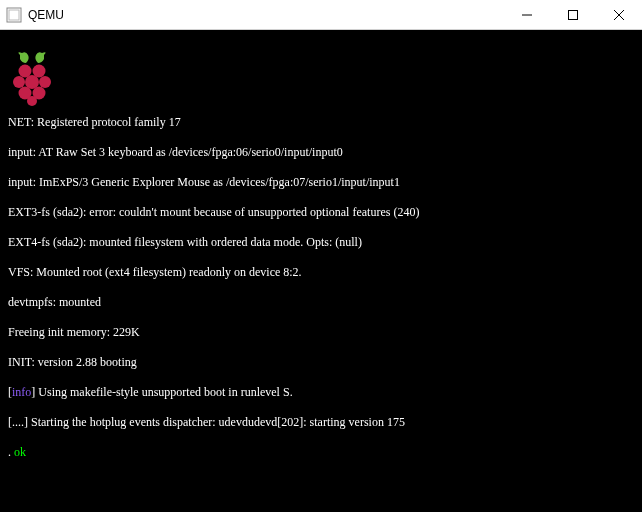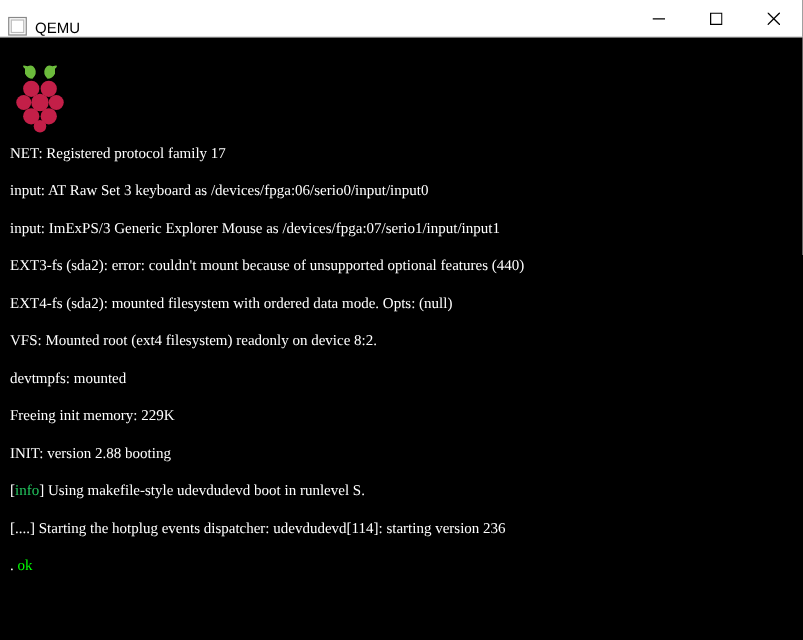--- a/index.html
+++ b/index.html
@@ -8,21 +8,21 @@
       height: 512px;
       background: #ffffff;
       font-family: 'Segoe UI', Tahoma, sans-serif;
       overflow: hidden;
     }
     .titlebar {
       height: 30px;
       background: #ffffff;
       border-bottom: 1px solid #d0d0d0;
       display: flex;
-      align-items: flex-end;
+      align-items: center;
       padding-left: 6px;
     }
     .titlebar-icon {
       width: 16px;
       height: 16px;
       margin-right: 6px;
       display: flex;
       align-items: center;
       justify-content: center;
     }
@@ -58,21 +58,21 @@
       padding: 4px 8px;
       overflow: hidden;
       white-space: pre-wrap;
       word-break: break-all;
     }
     .logo {
       margin-bottom: 4px;
       width: 48px;
       height: 58px;
     }
-    .cyan { color: #22c55e; }
+    .cyan { color: #8b5cf6; }
     .green { color: #00ff00; }
     .line { white-space: pre-wrap; }
   </style>
 </head>
 <body>
 
 <div class="titlebar">
   <span class="titlebar-icon">
     <svg width="16" height="16" viewBox="0 0 16 16">
       <rect x="1" y="1" width="14" height="14" fill="none" stroke="#888" stroke-width="1"></rect>
@@ -109,26 +109,26 @@
   <circle cx="11" cy="33" r="6" fill="#c31f48"></circle>
   <circle cx="24" cy="33" r="7" fill="#c31f48"></circle>
   <circle cx="37" cy="33" r="6" fill="#c31f48"></circle>
   <circle cx="17" cy="44" r="6.5" fill="#c31f48"></circle>
   <circle cx="31" cy="44" r="6.5" fill="#c31f48"></circle>
   <circle cx="24" cy="52" r="5" fill="#c31f48"></circle>
 </svg>
 <div class="line">NET: Registered protocol family 17</div>
 <div class="line">input: AT Raw Set 3 keyboard as /devices/fpga:06/serio0/input/input0</div>
 <div class="line">input: ImExPS/3 Generic Explorer Mouse as /devices/fpga:07/serio1/input/input1</div>
-<div class="line">EXT3-fs (sda2): error: couldn't mount because of unsupported optional features (440)</div>
+<div class="line">EXT3-fs (sda2): error: couldn't mount because of unsupported optional features (240)</div>
 <div class="line">EXT4-fs (sda2): mounted filesystem with ordered data mode. Opts: (null)</div>
 <div class="line">VFS: Mounted root (ext4 filesystem) readonly on device 8:2.</div>
 <div class="line">devtmpfs: mounted</div>
 <div class="line">Freeing init memory: 229K</div>
 <div class="line">INIT: version 2.88 booting</div>
-<div class="line"><span>[</span><span class="cyan">info</span><span>] Using makefile-style udevdudevd boot in runlevel S.</span></div>
-<div class="line">[....] Starting the hotplug events dispatcher: udevdudevd[114]: starting version 236</div>
+<div class="line"><span>[</span><span class="cyan">info</span><span>] Using makefile-style unsupported boot in runlevel S.</span></div>
+<div class="line">[....] Starting the hotplug events dispatcher: udevdudevd[202]: starting version 175</div>
 <div class="line"><span>. </span><span class="green">ok</span><span></span></div>
 
 
 
 
 </div>
 
 </body></html>

